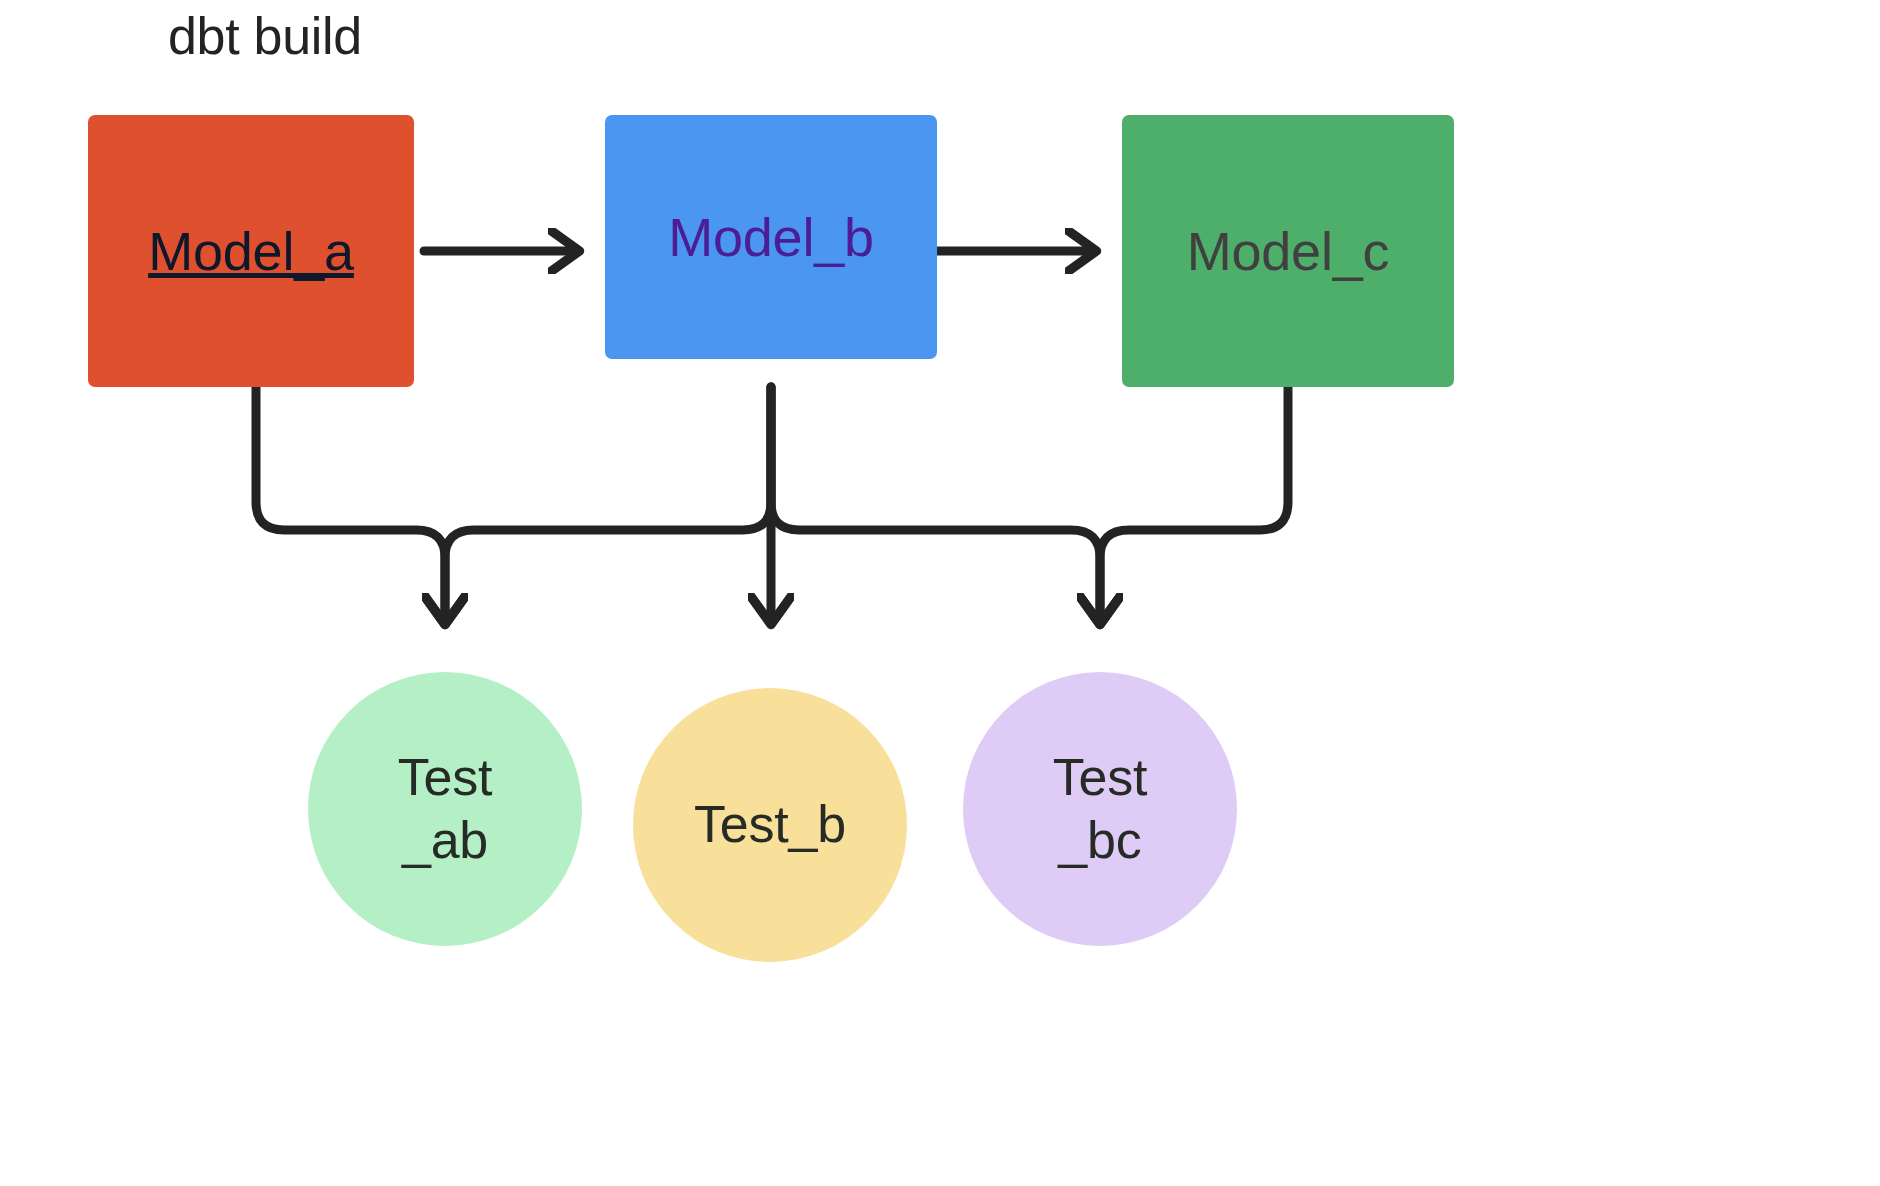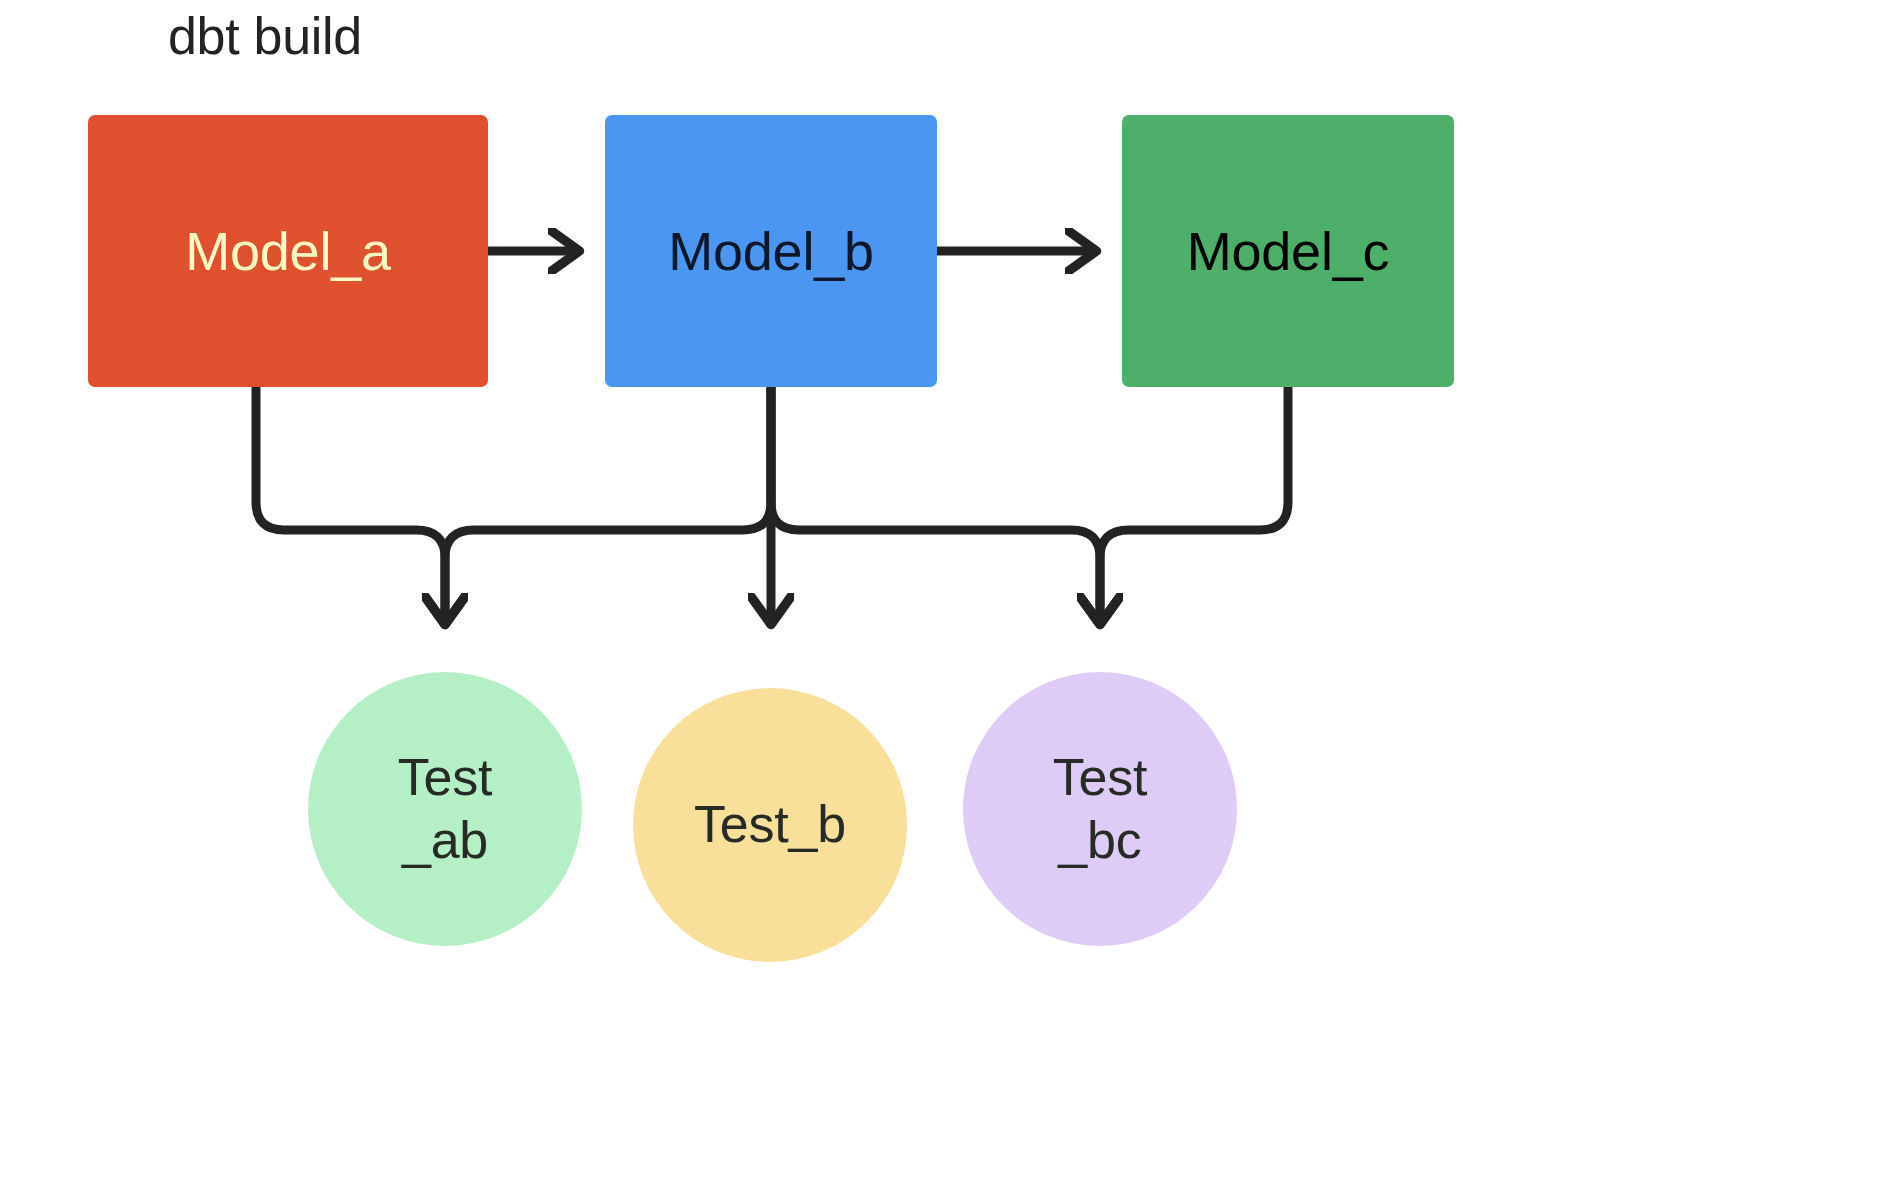--- a/index.html
+++ b/index.html
@@ -90,25 +90,25 @@
       <path d="M 771 387 L 771 620" marker-end="url(#arrowhead)"></path>
 
       <path d="M 771 387 L 771 502 Q 771 530 799 530 L 1071 530 Q 1100 530 1100 558 L 1100 620" marker-end="url(#arrowhead)"></path>
 
       <path d="M 1288 387 L 1288 502 Q 1288 530 1260 530 L 1129 530 Q 1100 530 1100 558 L 1100 620" marker-end="url(#arrowhead)"></path>
     </g>
   </svg>
 
   <div class="diagram-title" style="color: rgb(35, 35, 35);">dbt build</div>
 
-  <div class="model-node" id="node-model-a" style="left: 88px; top: 115px; width: 400px; height: 272px; background: rgb(223, 80, 47); color: #fef9c3;">Model_a</div>
+  <div class="model-node" id="node-model-a" style="left: 88px; top: 115px; width: 326px; height: 272px; background: rgb(223, 80, 47); color: #0f172a; text-decoration: underline;">Model_a</div>
 
-  <div class="model-node" id="node-model-b" style="left: 605px; top: 115px; width: 332px; height: 272px; background: rgb(74, 150, 240); color: #0f172a;">Model_b</div>
+  <div class="model-node" id="node-model-b" style="left: 605px; top: 115px; width: 332px; height: 244px; background: rgb(74, 150, 240); color: #4c1d95;">Model_b</div>
 
-  <div class="model-node" id="node-model-c" style="left: 1122px; top: 115px; width: 332px; height: 272px; background: rgb(77, 175, 105); color: #000000;">Model_c</div>
+  <div class="model-node" id="node-model-c" style="left: 1122px; top: 115px; width: 332px; height: 272px; background: rgb(77, 175, 105); color: #404040;">Model_c</div>
 
   <div class="test-node" id="node-test-ab" style="left: 308px; top: 672px; width: 274px; height: 274px; background: rgb(181, 239, 197); color: rgb(38, 43, 38);">Test
 _ab</div>
 
   <div class="test-node" id="node-test-b" style="left: 633px; top: 688px; width: 274px; height: 274px; background: rgb(248, 224, 154); color: rgb(38, 43, 38);">Test_b</div>
 
   <div class="test-node" id="node-test-bc" style="left: 963px; top: 672px; width: 274px; height: 274px; background: rgb(222, 203, 246); color: rgb(38, 43, 38);">Test
 _bc</div>
 
 </div>

